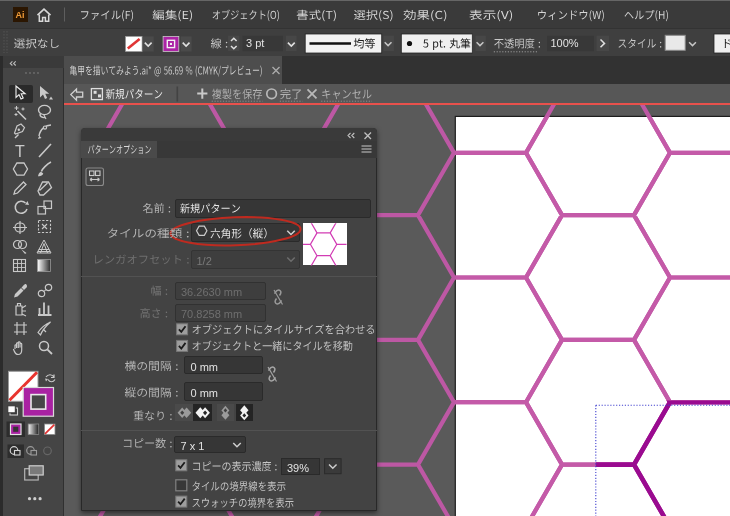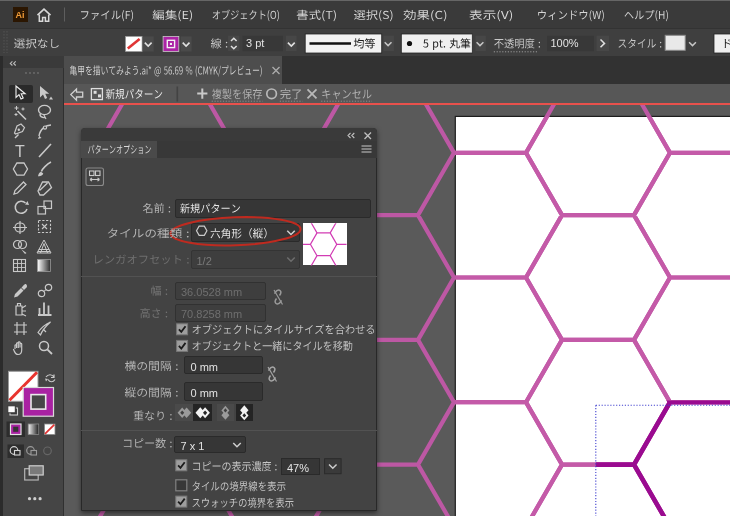--- a/index.html
+++ b/index.html
@@ -65,39 +65,39 @@
 
 <div class="abs" style="left:303px;top:223.3px;width:43.5px;height:42.2px;background:#fff"></div>
 
 <div class="abs" style="left:190.5px;top:250px;width:109.5px;height:19px;background:#3e3e3e;border:1px solid #343434;border-radius:2px"></div>
 <div class="lat" style="left:196.5px;top:256px;color:#7a7a7a">1/2</div>
 
 <div class="abs" style="left:81px;top:276px;width:295.5px;height:1px;background:#525252"></div>
 <div class="abs" style="left:81px;top:430px;width:295.5px;height:1px;background:#525252"></div>
 
 <div class="abs" style="left:174.5px;top:281.5px;width:91px;height:18px;background:#3e3e3e;border:1px solid #313131;border-radius:2px"></div>
-<div class="lat" style="left:181px;top:287px;color:#6f6f6f">36.0528 mm</div>
+<div class="lat" style="left:181px;top:287px;color:#6f6f6f">36.2630 mm</div>
 <div class="abs" style="left:174.5px;top:303.5px;width:91px;height:18px;background:#3e3e3e;border:1px solid #313131;border-radius:2px"></div>
 <div class="lat" style="left:181px;top:309px;color:#6f6f6f">70.8258 mm</div>
 
 <div class="abs" style="left:184px;top:355.8px;width:79px;height:18.5px;background:#363636;border:1px solid #2a2a2a;border-radius:2px"></div>
 <div class="lat" style="left:190.5px;top:361.5px">0 mm</div>
 <div class="abs" style="left:184px;top:382px;width:79px;height:18.5px;background:#363636;border:1px solid #2a2a2a;border-radius:2px"></div>
 <div class="lat" style="left:190.5px;top:387.5px">0 mm</div>
 
 <div class="abs" style="left:175.4px;top:404.3px;width:18px;height:17px;background:#4a4a4a"></div>
 <div class="abs" style="left:193.4px;top:404.3px;width:18.2px;height:17px;background:#242424"></div>
 <div class="abs" style="left:216.6px;top:404.3px;width:17.7px;height:17px;background:#4a4a4a"></div>
 <div class="abs" style="left:235.5px;top:404.3px;width:17.7px;height:17px;background:#242424"></div>
 
 <div class="abs" style="left:174px;top:435.8px;width:72px;height:17.5px;background:#363636;border:1px solid #2a2a2a;border-radius:2px"></div>
 <div class="lat" style="left:180.5px;top:441px">7 x 1</div>
 
 <div class="abs" style="left:281.4px;top:458px;width:39px;height:16.5px;background:#363636;border:1px solid #2a2a2a"></div>
-<div class="lat" style="left:287px;top:462.5px">47%</div>
+<div class="lat" style="left:287px;top:462.5px">39%</div>
 
 <svg class="abs" width="730" height="516" viewBox="0 0 730 516" style="left:0;top:0" xmlns="http://www.w3.org/2000/svg">
 <path d="M37.5 15.2 44 9.2 50.5 15.2" fill="none" stroke="#d8d8d8" stroke-width="1.6"></path>
       <path d="M39.3 14.5V21.2H42.6V17.4H45.4V21.2H48.7V14.5" fill="none" stroke="#d8d8d8" stroke-width="1.5"></path>
 <path d="M64.5 7.5V21.5" stroke="#5e5e5e" stroke-width="1"></path>
 <path d="M4 31V53 M7 31V53" stroke="#4f4f4f" stroke-width="1.4" stroke-dasharray="1.4 1.6"></path>
 <rect x="125.6" y="36.4" width="16.5" height="15.1" fill="#fff" stroke="#9a9a9a" stroke-width="0.8"></rect>
       <path d="M127.8 48.6 139.6 38.9" stroke="#e03535" stroke-width="2.6"></path>
       <rect x="142.7" y="36.4" width="11" height="15.1" fill="#4a4a4a"></rect>
 <path d="M144.79999999999998 42.6 L148.2 46.0 L151.6 42.6" fill="none" stroke="#e0e0e0" stroke-width="1.6"></path>

